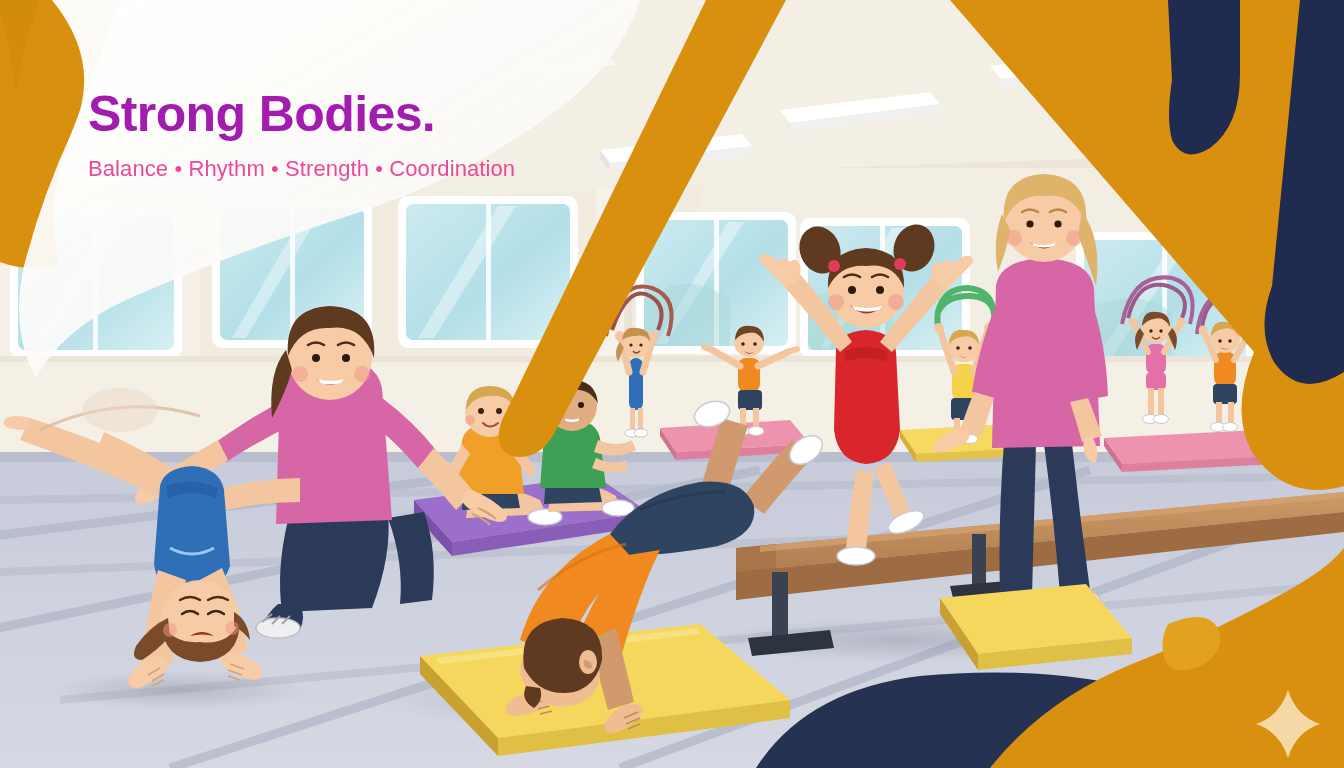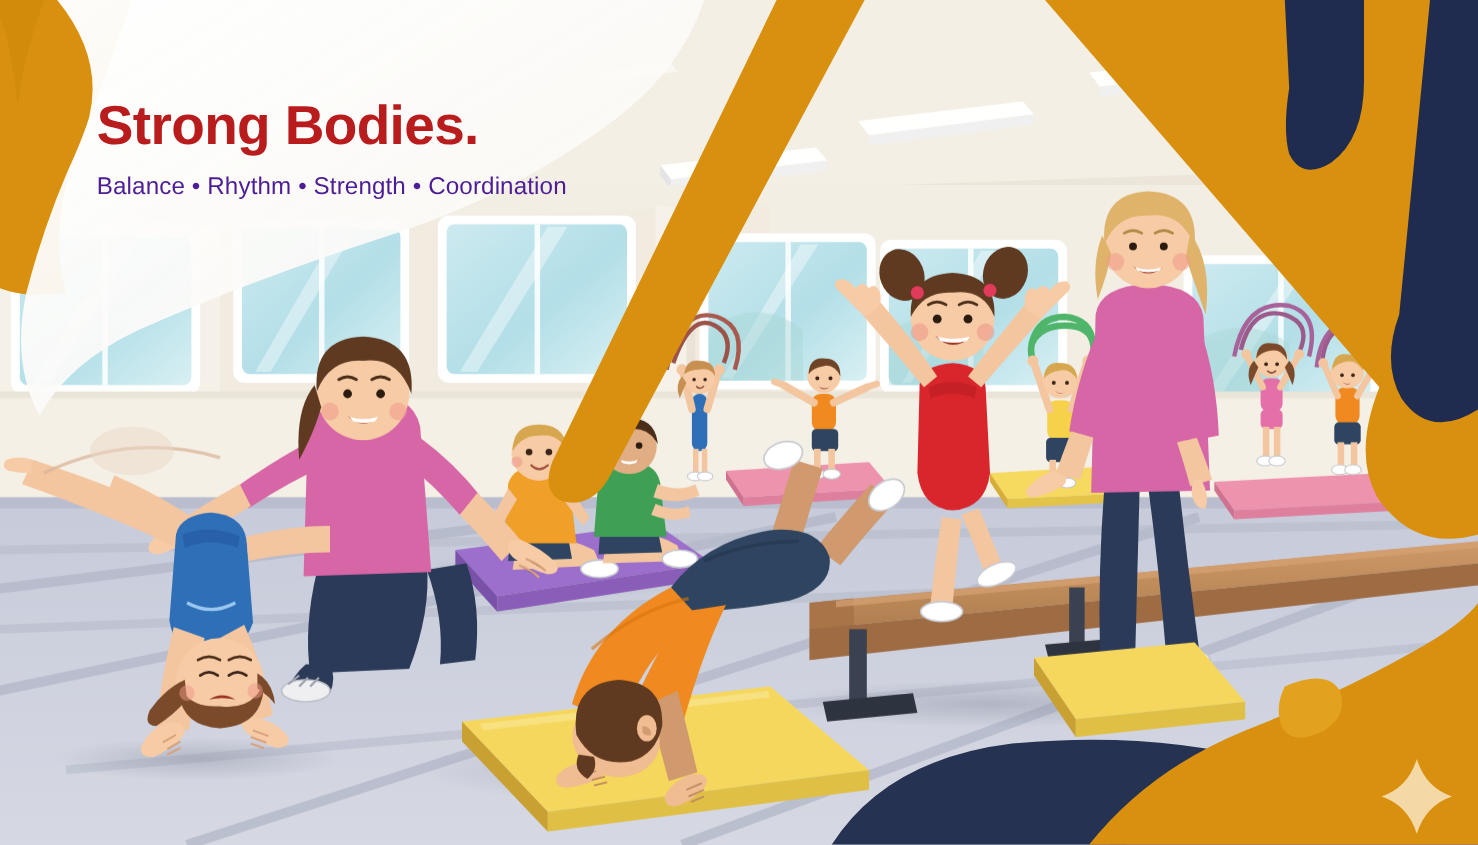--- a/index.html
+++ b/index.html
@@ -24,30 +24,30 @@
     left: 88px; top: 86px;
     z-index: 40;
     pointer-events: none;
   }
   .headline {
     font-family: "Liberation Sans", sans-serif;
     font-weight: 700;
     font-size: 50px;
     line-height: 56px;
     letter-spacing: -0.6px;
-    color: #b91c1c;
+    color: #a21caf;
     white-space: nowrap;
   }
   .subline {
     margin-top: 14px;
     font-family: "Liberation Sans", sans-serif;
     font-weight: 400;
     font-size: 22px;
     letter-spacing: 0.1px;
-    color: #4c1d95;
+    color: #ec4899;
     white-space: nowrap;
   }
 </style>
 </head>
 <body>
 
 <div id="banner">
 
   <div id="scene">
   <svg viewBox="0 0 1344 768" xmlns="http://www.w3.org/2000/svg">

